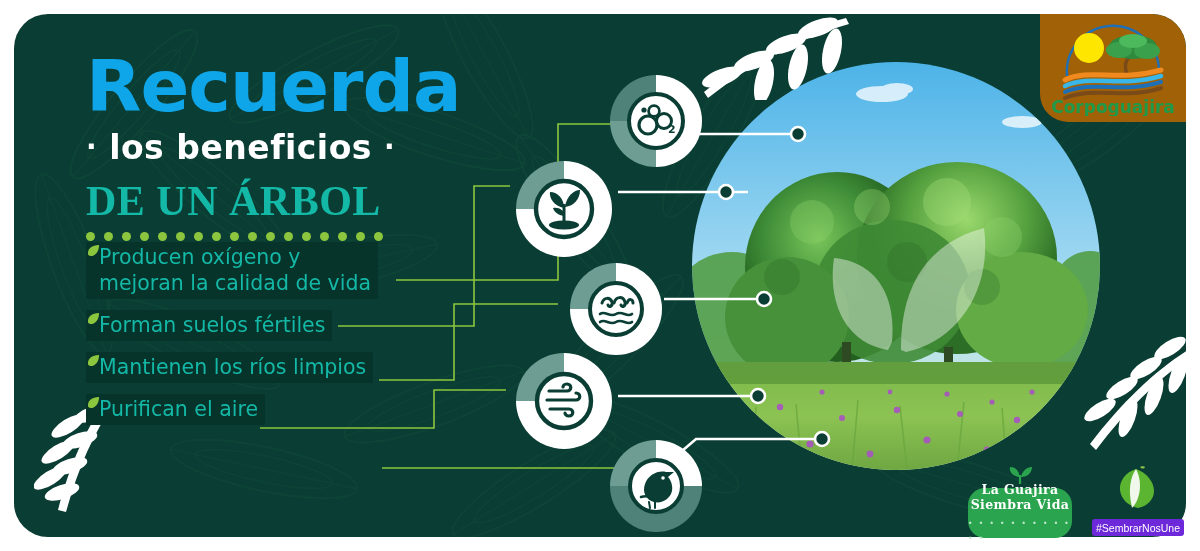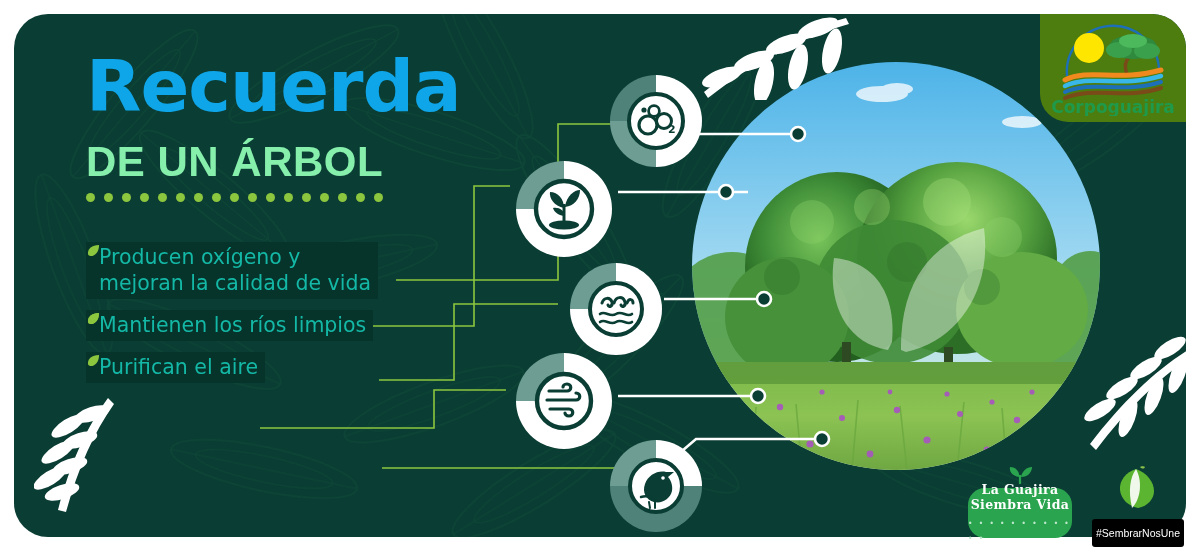--- a/index.html
+++ b/index.html
@@ -32,22 +32,22 @@
     letter-spacing: -1px; line-height: .95;
     font-family: "DejaVu Sans", sans-serif;
   }
   .h-benef {
     margin-top: 8px; font-size: 33px; font-weight: 700; color: #ffffff;
     letter-spacing: .5px; font-family: "DejaVu Sans", sans-serif;
     white-space: nowrap;
   }
   .h-benef .tick { color: #ffffff; font-size: 28px; vertical-align: 3px; }
   .h-arbol {
-    margin-top: 18px; font-size: 42px; font-weight: 700; color: #86efac;
-    letter-spacing: .5px; font-family: Liberation Sans, sans-serif;
+    margin-top: 10px; font-size: 42px; font-weight: 700; color: #14b8a6;
+    letter-spacing: .5px; font-family: Liberation Serif, serif;
   }
   .dotrow { margin-top: 7px; display: flex; gap: 9px; }
   .dotrow i { display:block; width: 9px; height: 9px; border-radius: 50%; background: #8CC63F; }
 
   
   .benefits { position: absolute; left: 72px; top: 228px; width: 330px; z-index: 12; }
   .benefit { position: relative; margin-bottom: 11px; }
   .benefit .btext {
     display: inline-block;
     background: #06332a;
@@ -77,38 +77,38 @@
   .badge { position: absolute; z-index: 14; }
   .badge svg { display: block; }
 
   
   .links-svg { position: absolute; inset: 0; z-index: 13; pointer-events: none; }
 
   
   .logo-card {
     position: absolute; right: 14px; top: 14px;
     width: 146px; height: 108px;
-    background: #4d7c0f;
+    background: #a16207;
     border-radius: 0 34px 0 28px;
     z-index: 20;
     display: flex; align-items: center; justify-content: center;
   }
   
   .guajira-badge { position: absolute; left: 968px; top: 466px; z-index: 20; }
   .sembrar-badge { position: absolute; left: 1092px; top: 466px; z-index: 20; }
   .guajira-pill {
     width: 104px; height: 50px; background: #2aa44f; border-radius: 17px;
     display: flex; flex-direction: column; align-items: center; justify-content: center;
     color: #ffffff; font-family: "DejaVu Serif", serif; font-weight: 700;
     letter-spacing: .4px; line-height: 15px;
   }
   .guajira-pill span { font-size: 12.5px; }
   .guajira-dots { margin-top: 3px; font-size: 7px; letter-spacing: 1px; color:#bfe8cc; }
   .sembrar-pill {
-    width: 92px; height: 28px; background: #000000; border-radius: 3px;
+    width: 92px; height: 17px; background: #6d28d9; border-radius: 3px;
     color: #ffffff; font-size: 10.5px; font-family: "Liberation Sans", sans-serif;
     display: flex; align-items: center; justify-content: center;
     margin-top: 3px;
   }
 </style>
 </head>
 <body>
 
 <div id="stage">
 
@@ -405,20 +405,25 @@
           <path d="M62 38 C54 36 44 41 41 50 C38 58 42 66 50 68 C58 70 66 65 68 57 C69 52 67 46 64 43 L70 38 Z"></path>
           <circle cx="59" cy="44" r="1.8" fill="#ffffff"></circle>
           <path d="M45 68 L46 74 M51 68 L51 74" stroke="#0a3d33" stroke-width="2" fill="none" stroke-linecap="round"></path>
           <path d="M37 63 C43 61 48 63 50 66" fill="none" stroke="#0a3d33" stroke-width="2.4" stroke-linecap="round"></path>
         </g>
       </svg>
     </div>
 
     <div class="headline">
       <div class="h-recuerda">Recuerda</div>
+      <div class="h-benef">
+        <span class="tick">·</span>
+        <span>los beneficios</span>
+        <span class="tick">·</span>
+      </div>
       <div class="h-arbol">DE UN ÁRBOL</div>
       <div class="dotrow" id="dotrow">
           <i></i>
           <i></i>
           <i></i>
           <i></i>
           <i></i>
           <i></i>
           <i></i>
           <i></i>
@@ -434,21 +439,21 @@
         </div>
     </div>
 
     <div class="benefits" id="benefits-list">
         <div class="benefit"><svg class="leafbullet" viewBox="0 0 14 14">
             <path d="M13 1 C5 1 1 5 1 10 C1 12 2 13 4 13 C9 13 13 8 13 1 Z" fill="#8CC63F"></path>
           </svg><span class="btext">Producen oxígeno y
 mejoran la calidad de vida</span></div>
         <div class="benefit"><svg class="leafbullet" viewBox="0 0 14 14">
             <path d="M13 1 C5 1 1 5 1 10 C1 12 2 13 4 13 C9 13 13 8 13 1 Z" fill="#8CC63F"></path>
-          </svg></div>
+          </svg><span class="btext">Forman suelos fértiles</span></div>
         <div class="benefit"><svg class="leafbullet" viewBox="0 0 14 14">
             <path d="M13 1 C5 1 1 5 1 10 C1 12 2 13 4 13 C9 13 13 8 13 1 Z" fill="#8CC63F"></path>
           </svg><span class="btext">Mantienen los ríos limpios</span></div>
         <div class="benefit"><svg class="leafbullet" viewBox="0 0 14 14">
             <path d="M13 1 C5 1 1 5 1 10 C1 12 2 13 4 13 C9 13 13 8 13 1 Z" fill="#8CC63F"></path>
           </svg><span class="btext">Purifican el aire</span></div>
       </div>
 
   </div>
 

